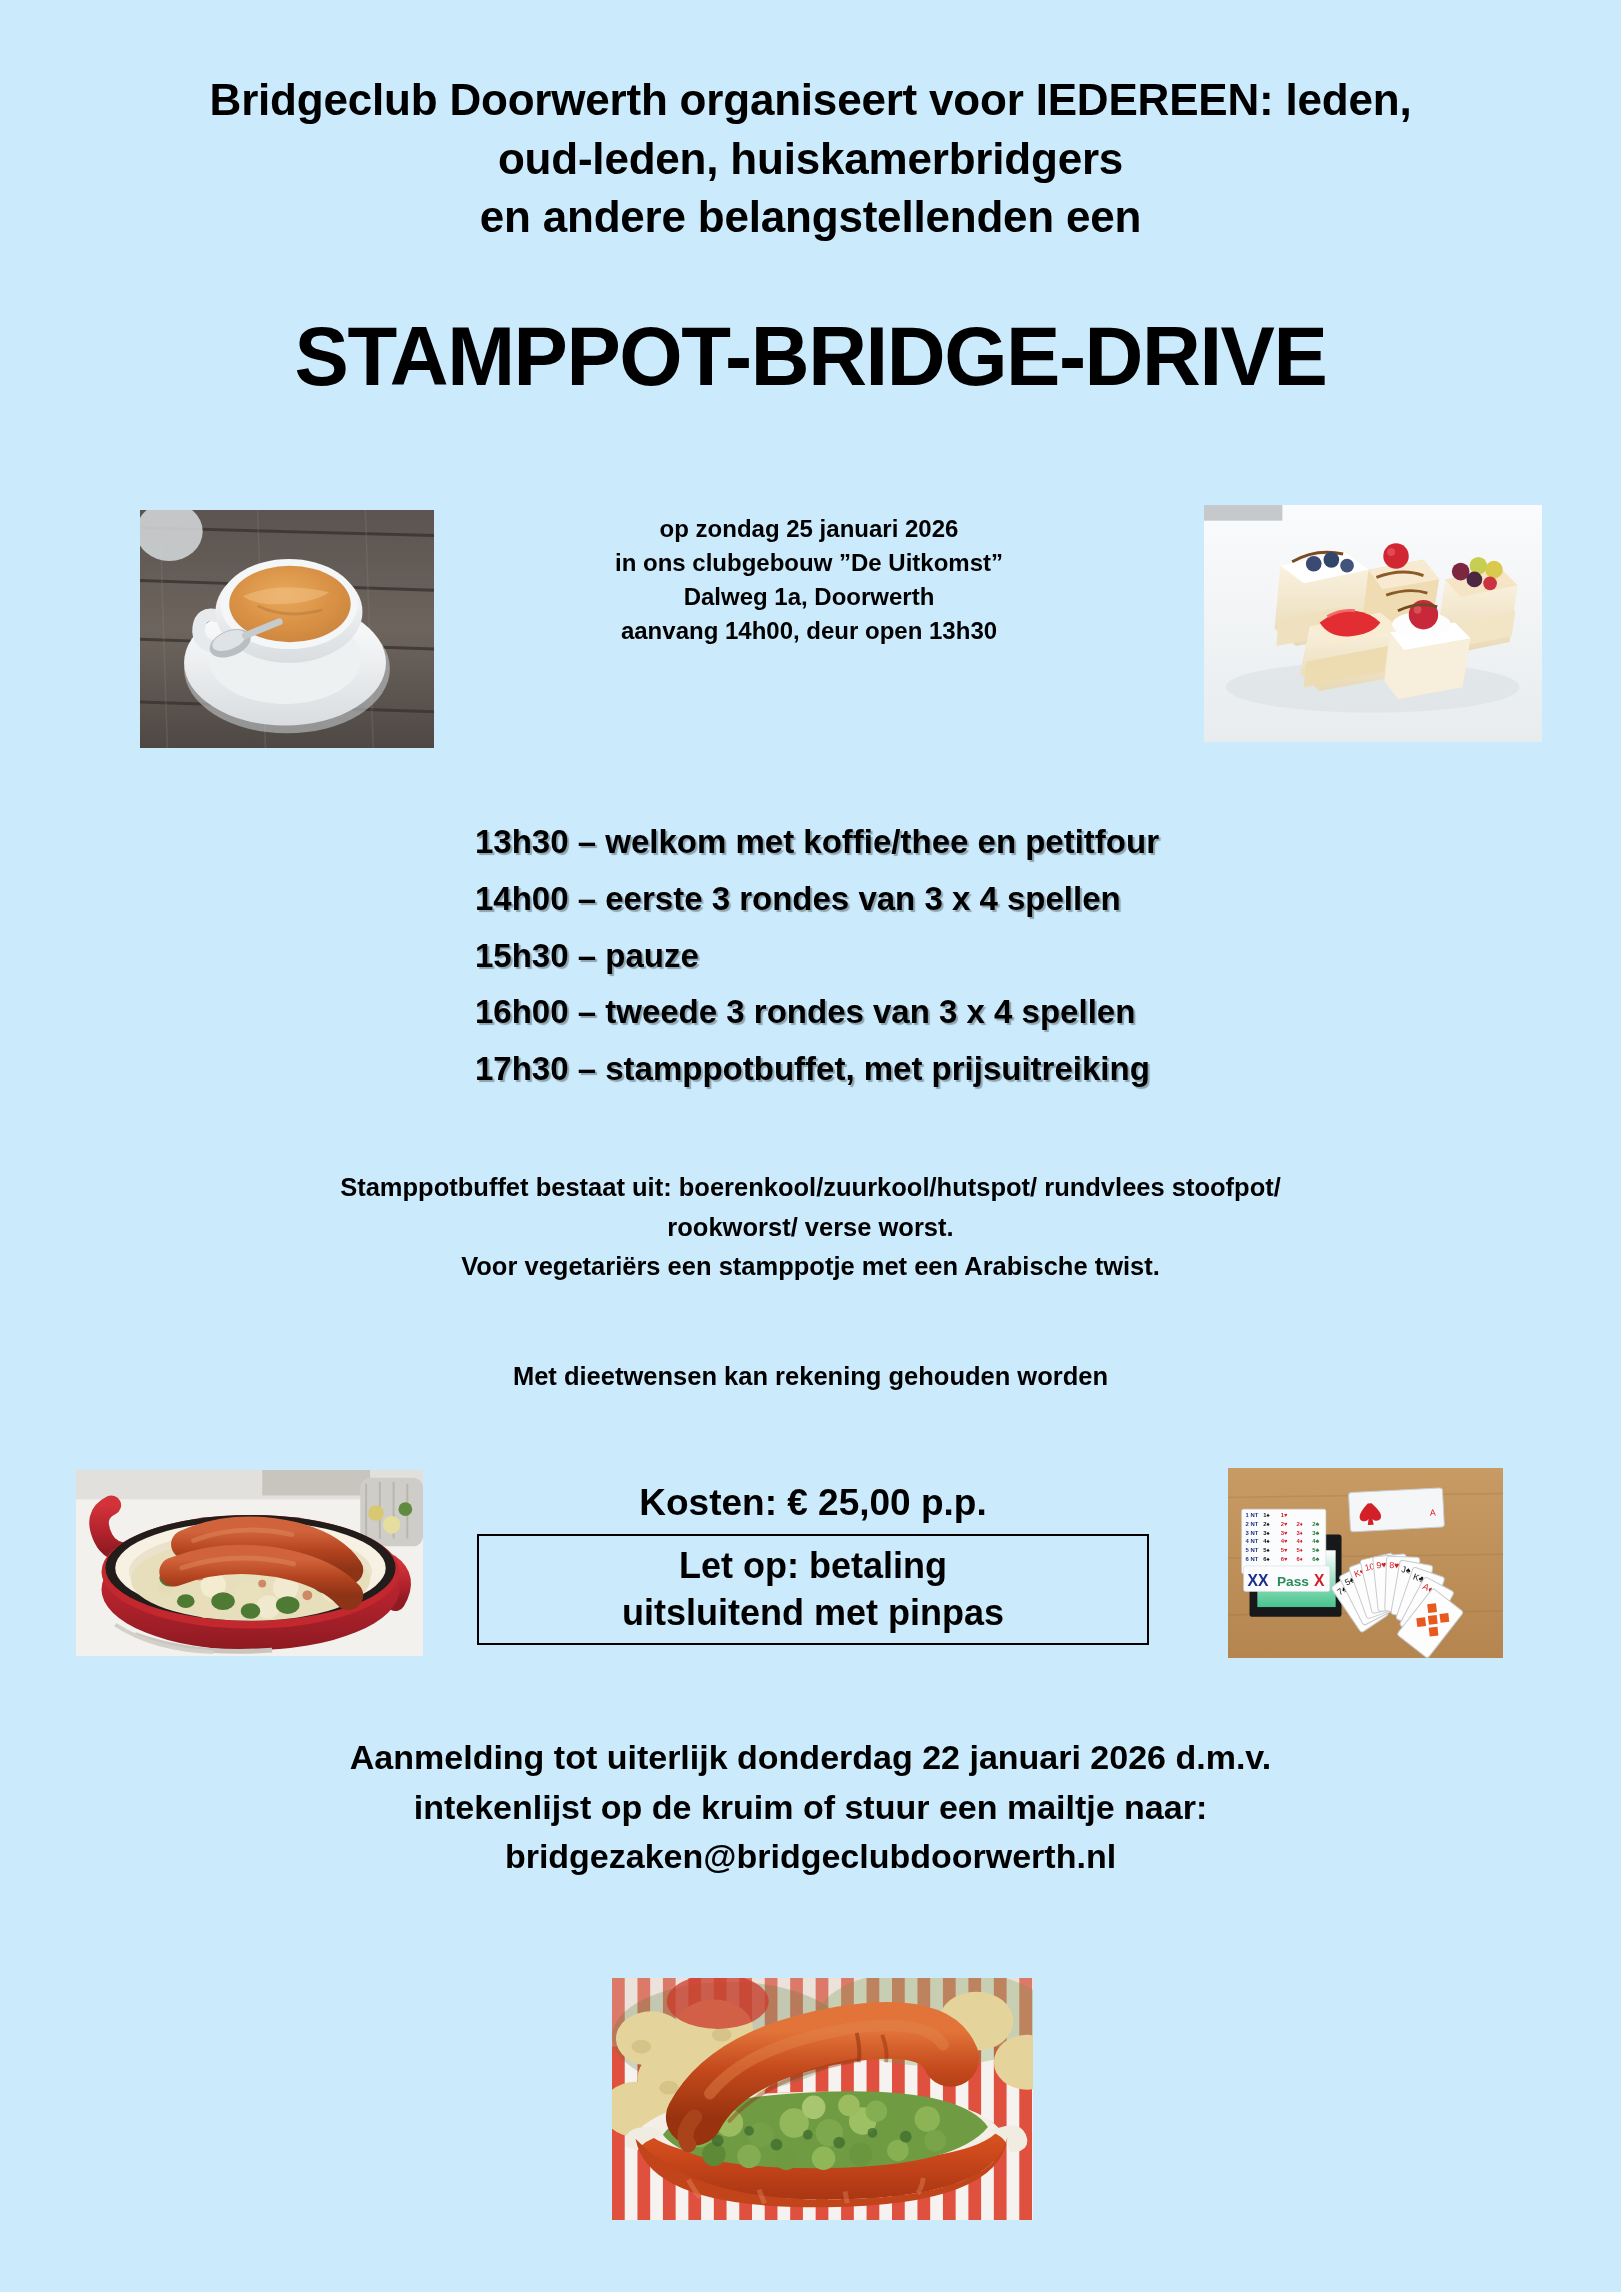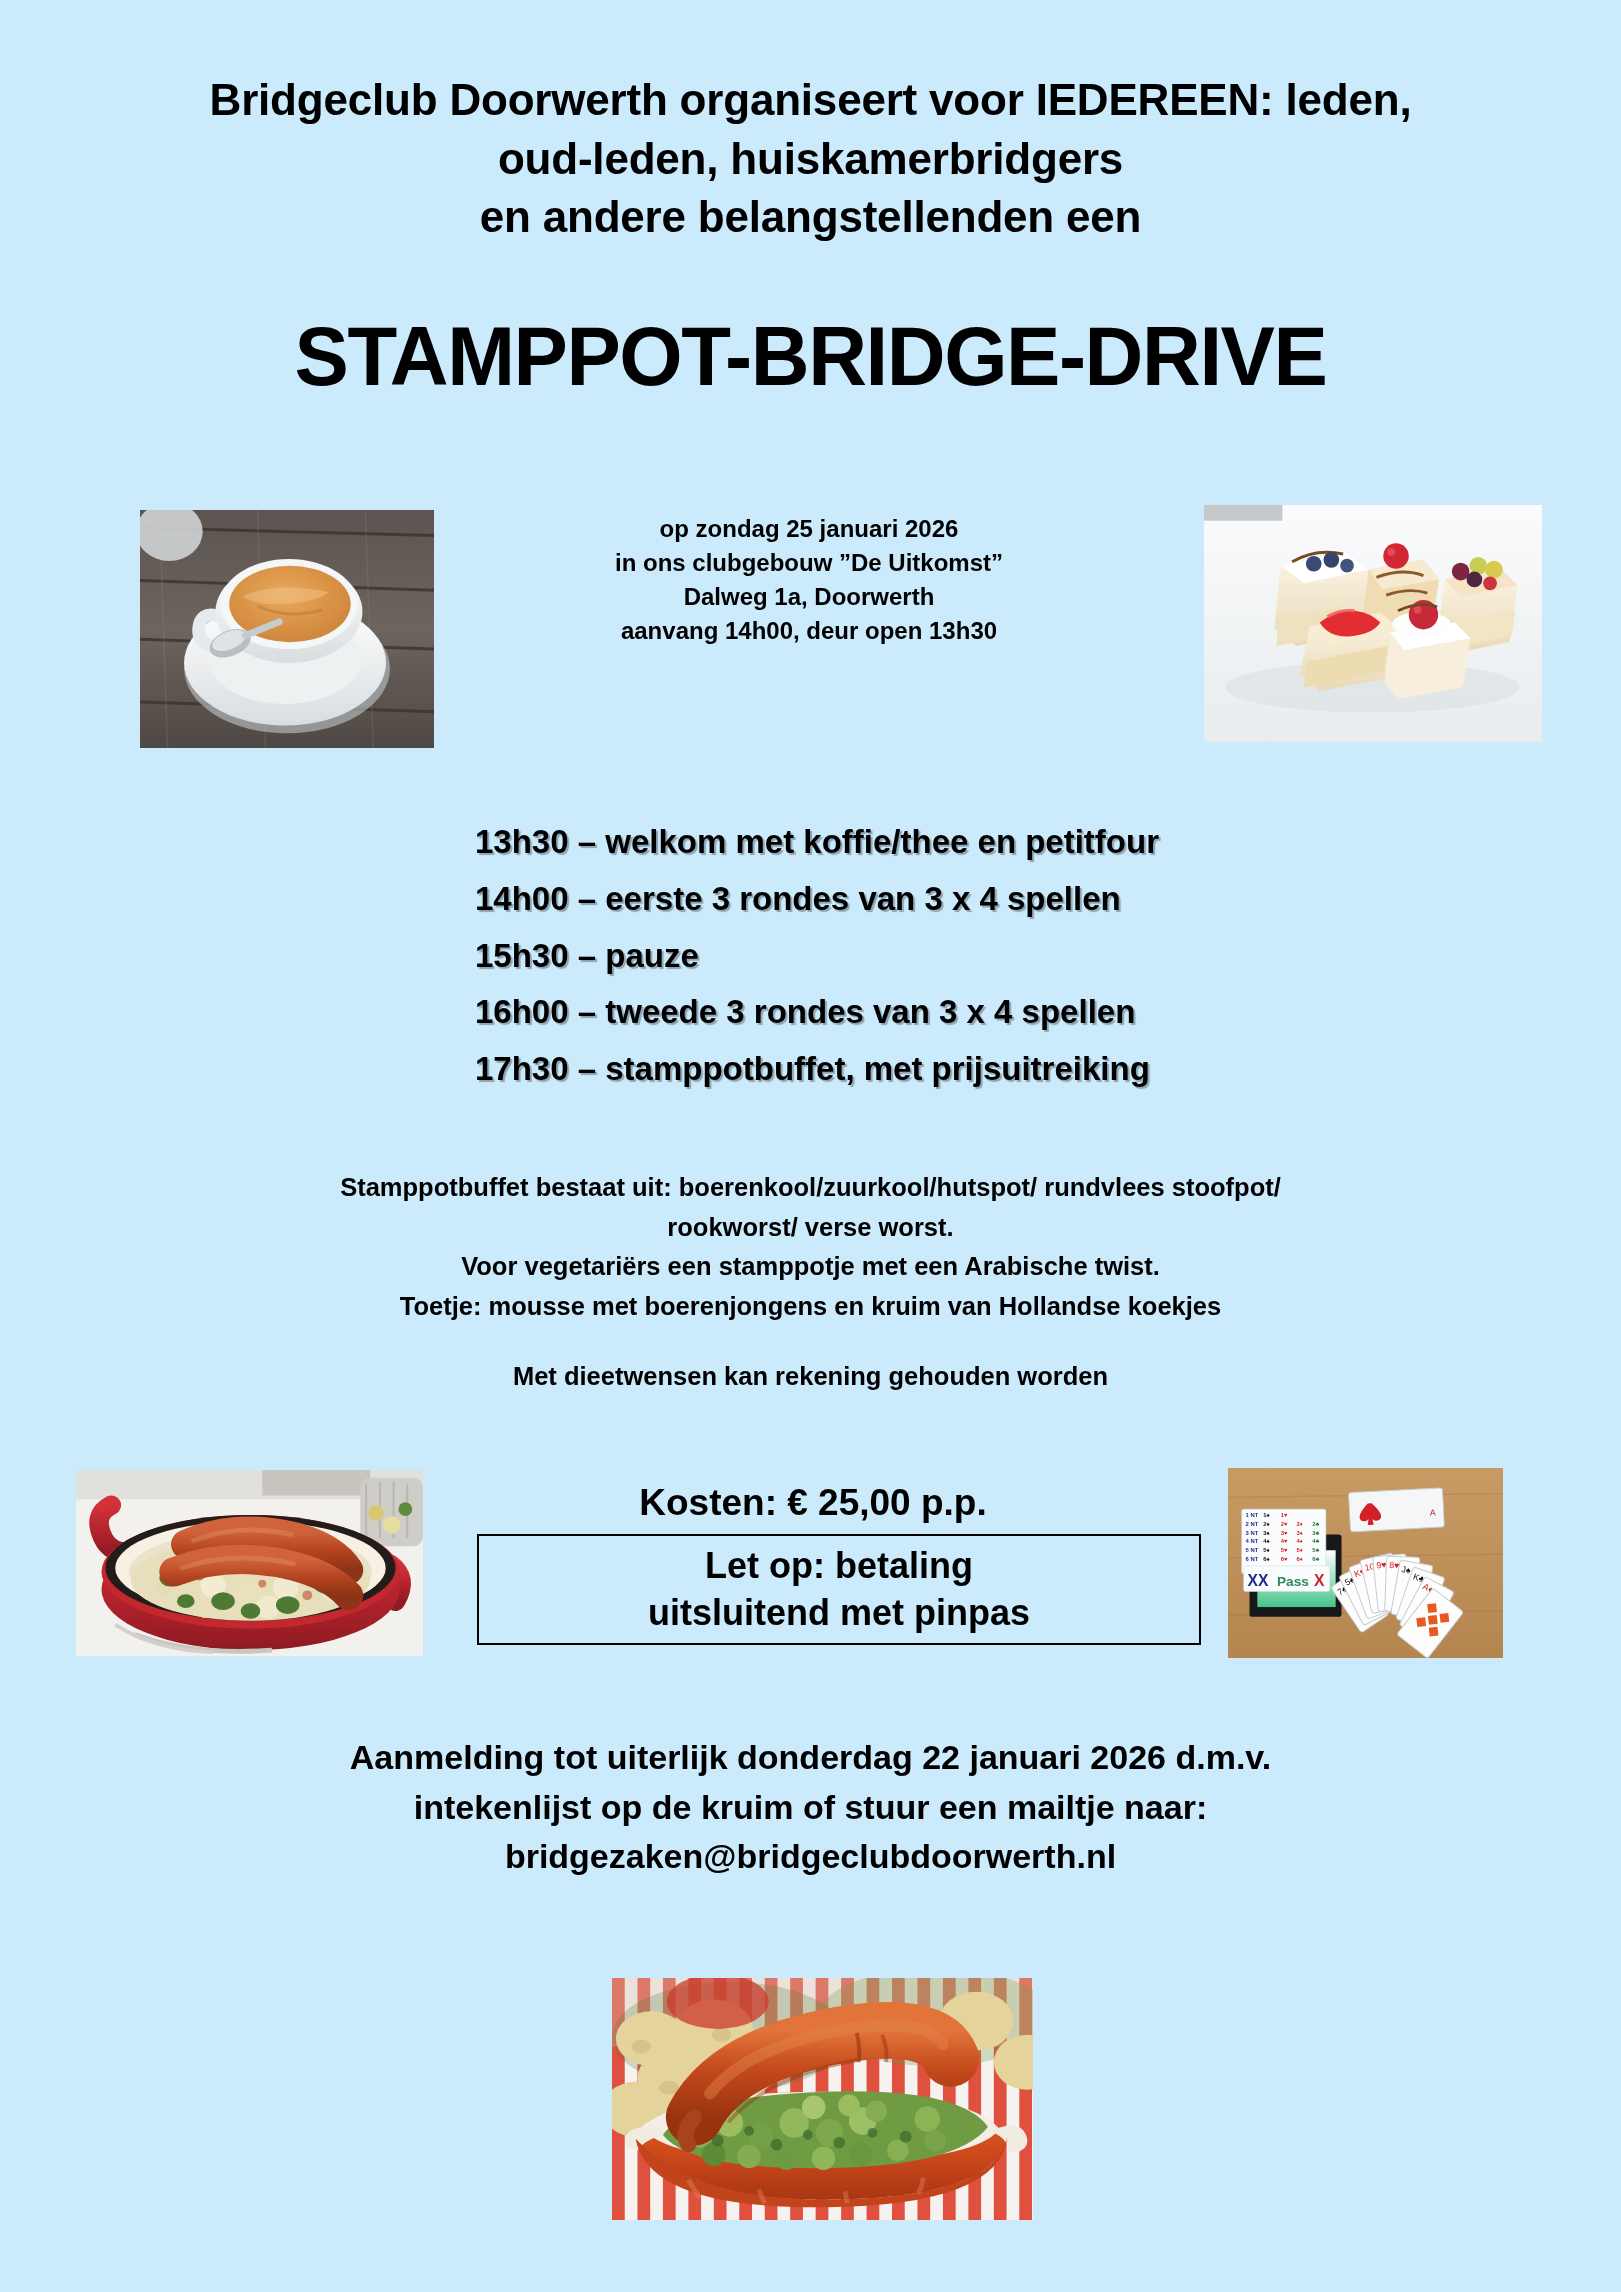--- a/index.html
+++ b/index.html
@@ -105,21 +105,21 @@
     width: 686px;
     text-align: center;
     font-weight: bold;
     font-size: 37px;
   }
 
   .paybox {
     position: absolute;
     left: 477px;
     top: 1534px;
-    width: 724px;
+    width: 672px;
     height: 111px;
     border: 2.9px solid #000;
     box-sizing: border-box;
     display: flex;
     flex-direction: column;
     align-items: center;
     justify-content: center;
     font-weight: bold;
     font-size: 36px;
     line-height: 1.30;
@@ -297,21 +297,20 @@
     <span class="item">14h00 – eerste 3 rondes van 3 x 4 spellen</span>
     <span class="item">15h30 – pauze</span>
     <span class="item">16h00 – tweede 3 rondes van 3 x 4 spellen</span>
     <span class="item">17h30 – stamppotbuffet, met prijsuitreiking</span>
   </div>
 
   <div class="buffet">
     <span>Stamppotbuffet bestaat uit: boerenkool/zuurkool/hutspot/ rundvlees stoofpot/</span>
     <span>rookworst/ verse worst.</span>
     <span>Voor vegetariërs een stamppotje met een Arabische twist.</span>
-    <span>Toetje: mousse met boerenjongens en kruim van Hollandse koekjes</span>
   </div>
 
   <div class="diet">Met dieetwensen kan rekening gehouden worden</div>
 
   <div class="photo" id="photo-pan">
     <svg viewBox="0 0 354 190" preserveAspectRatio="none">
       <defs>
         <linearGradient id="panred" x1="0" y1="0" x2="0" y2="1">
           <stop offset="0" stop-color="#d2323a"></stop>
           <stop offset="0.6" stop-color="#b0222c"></stop>

